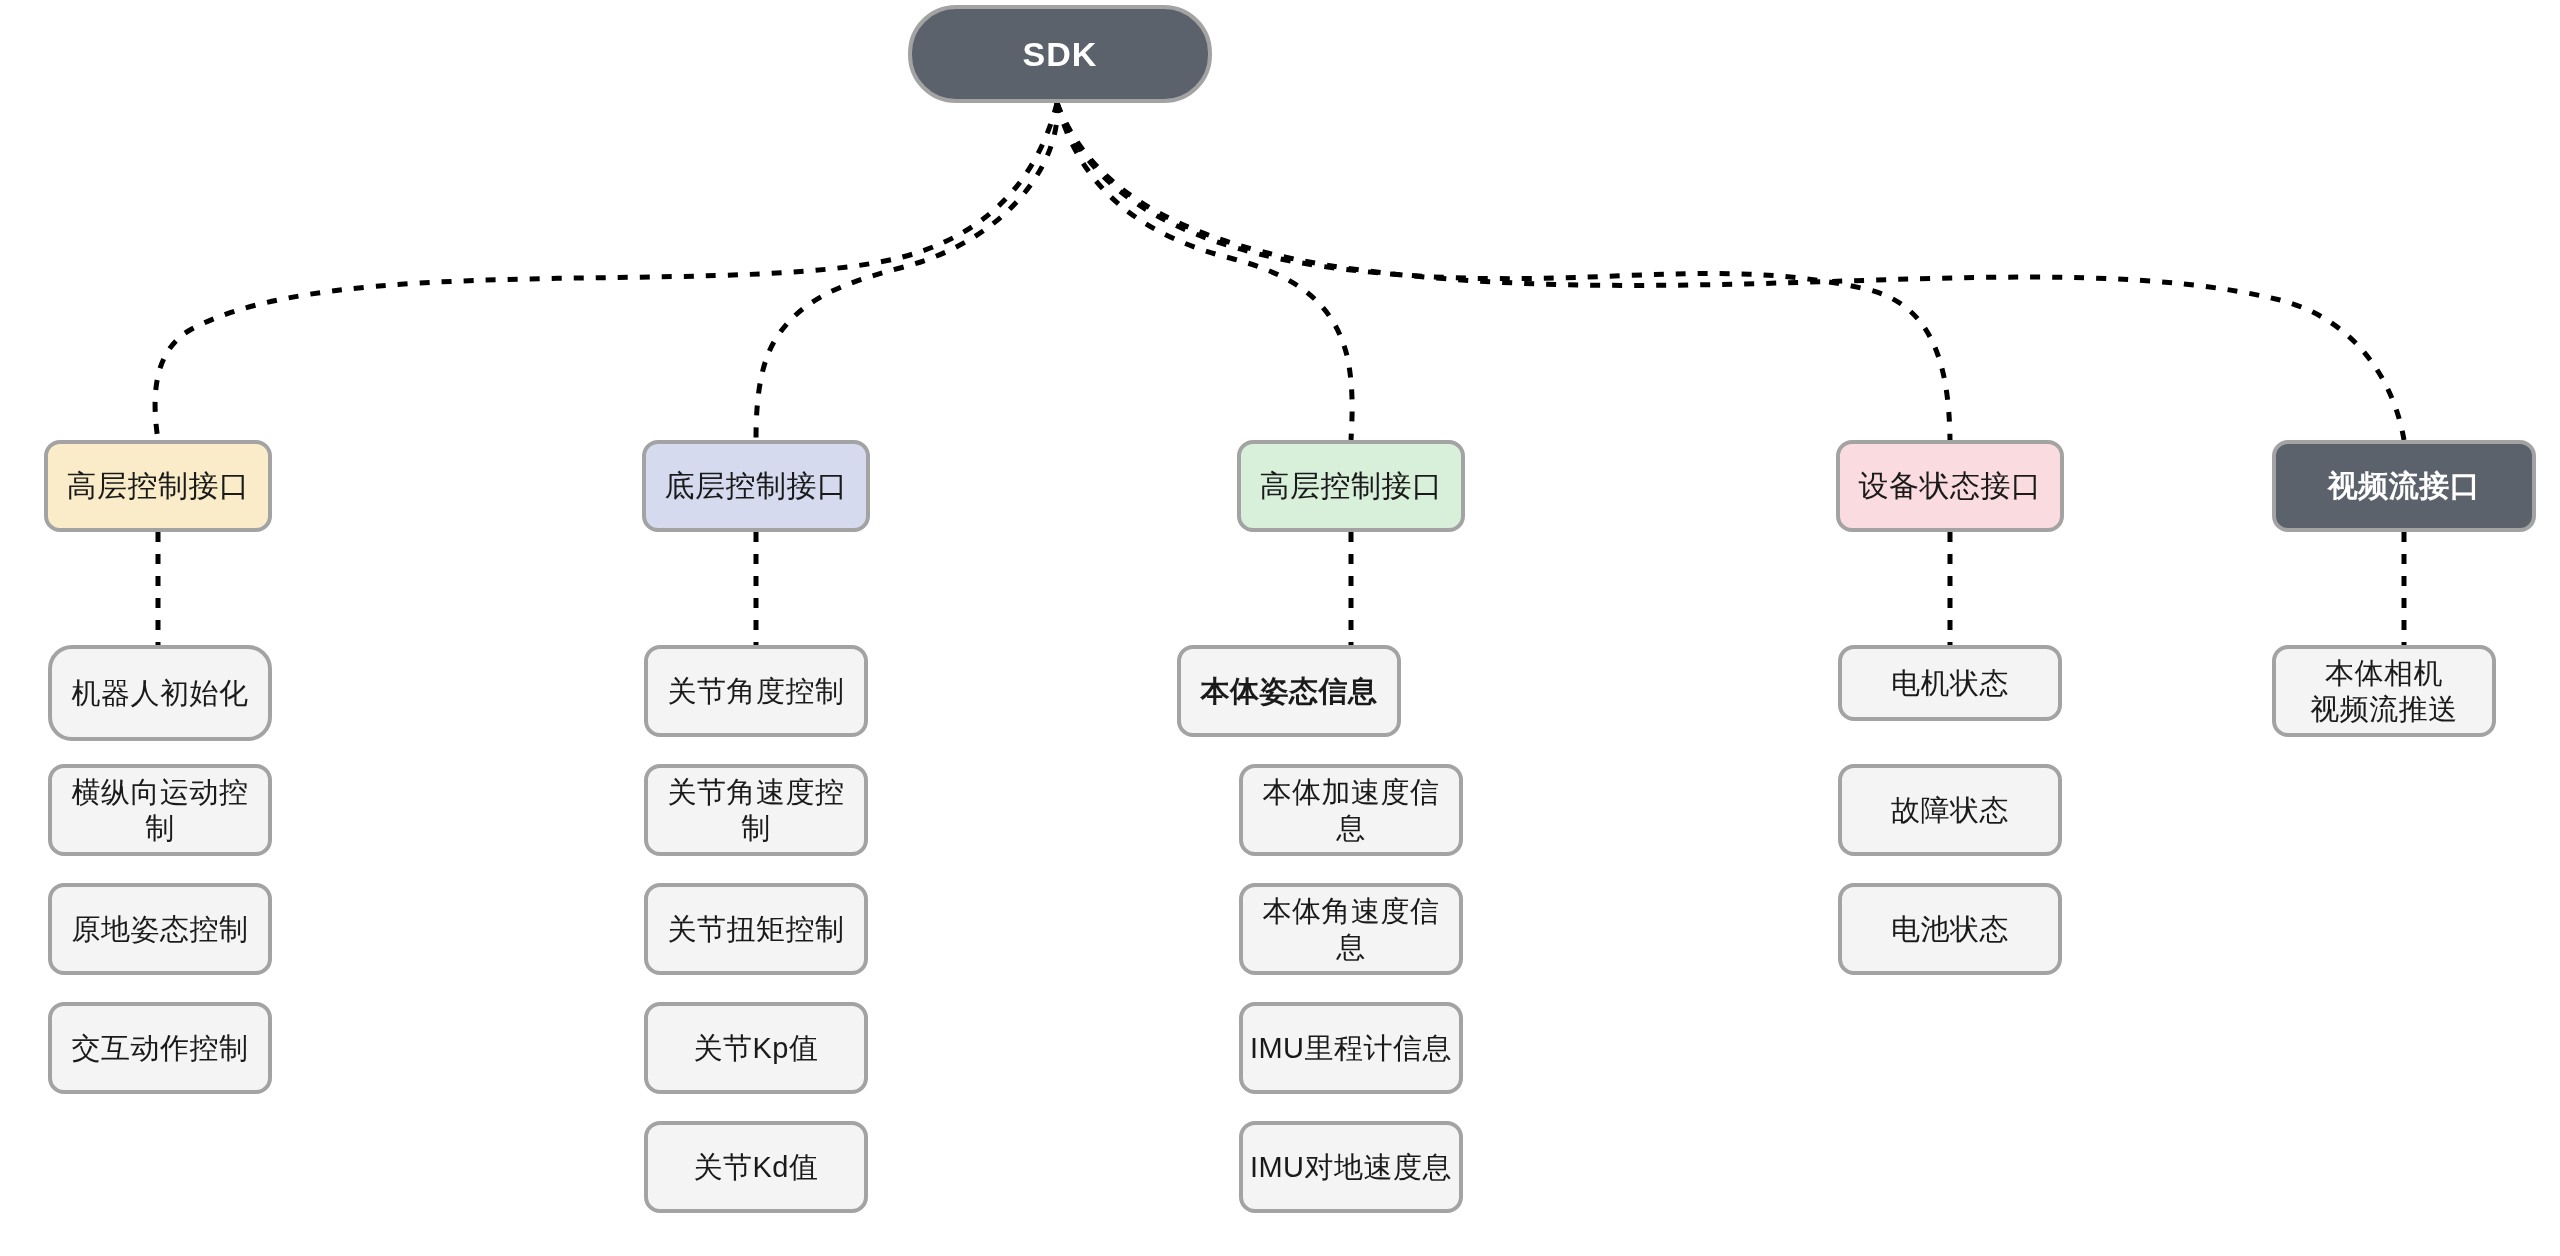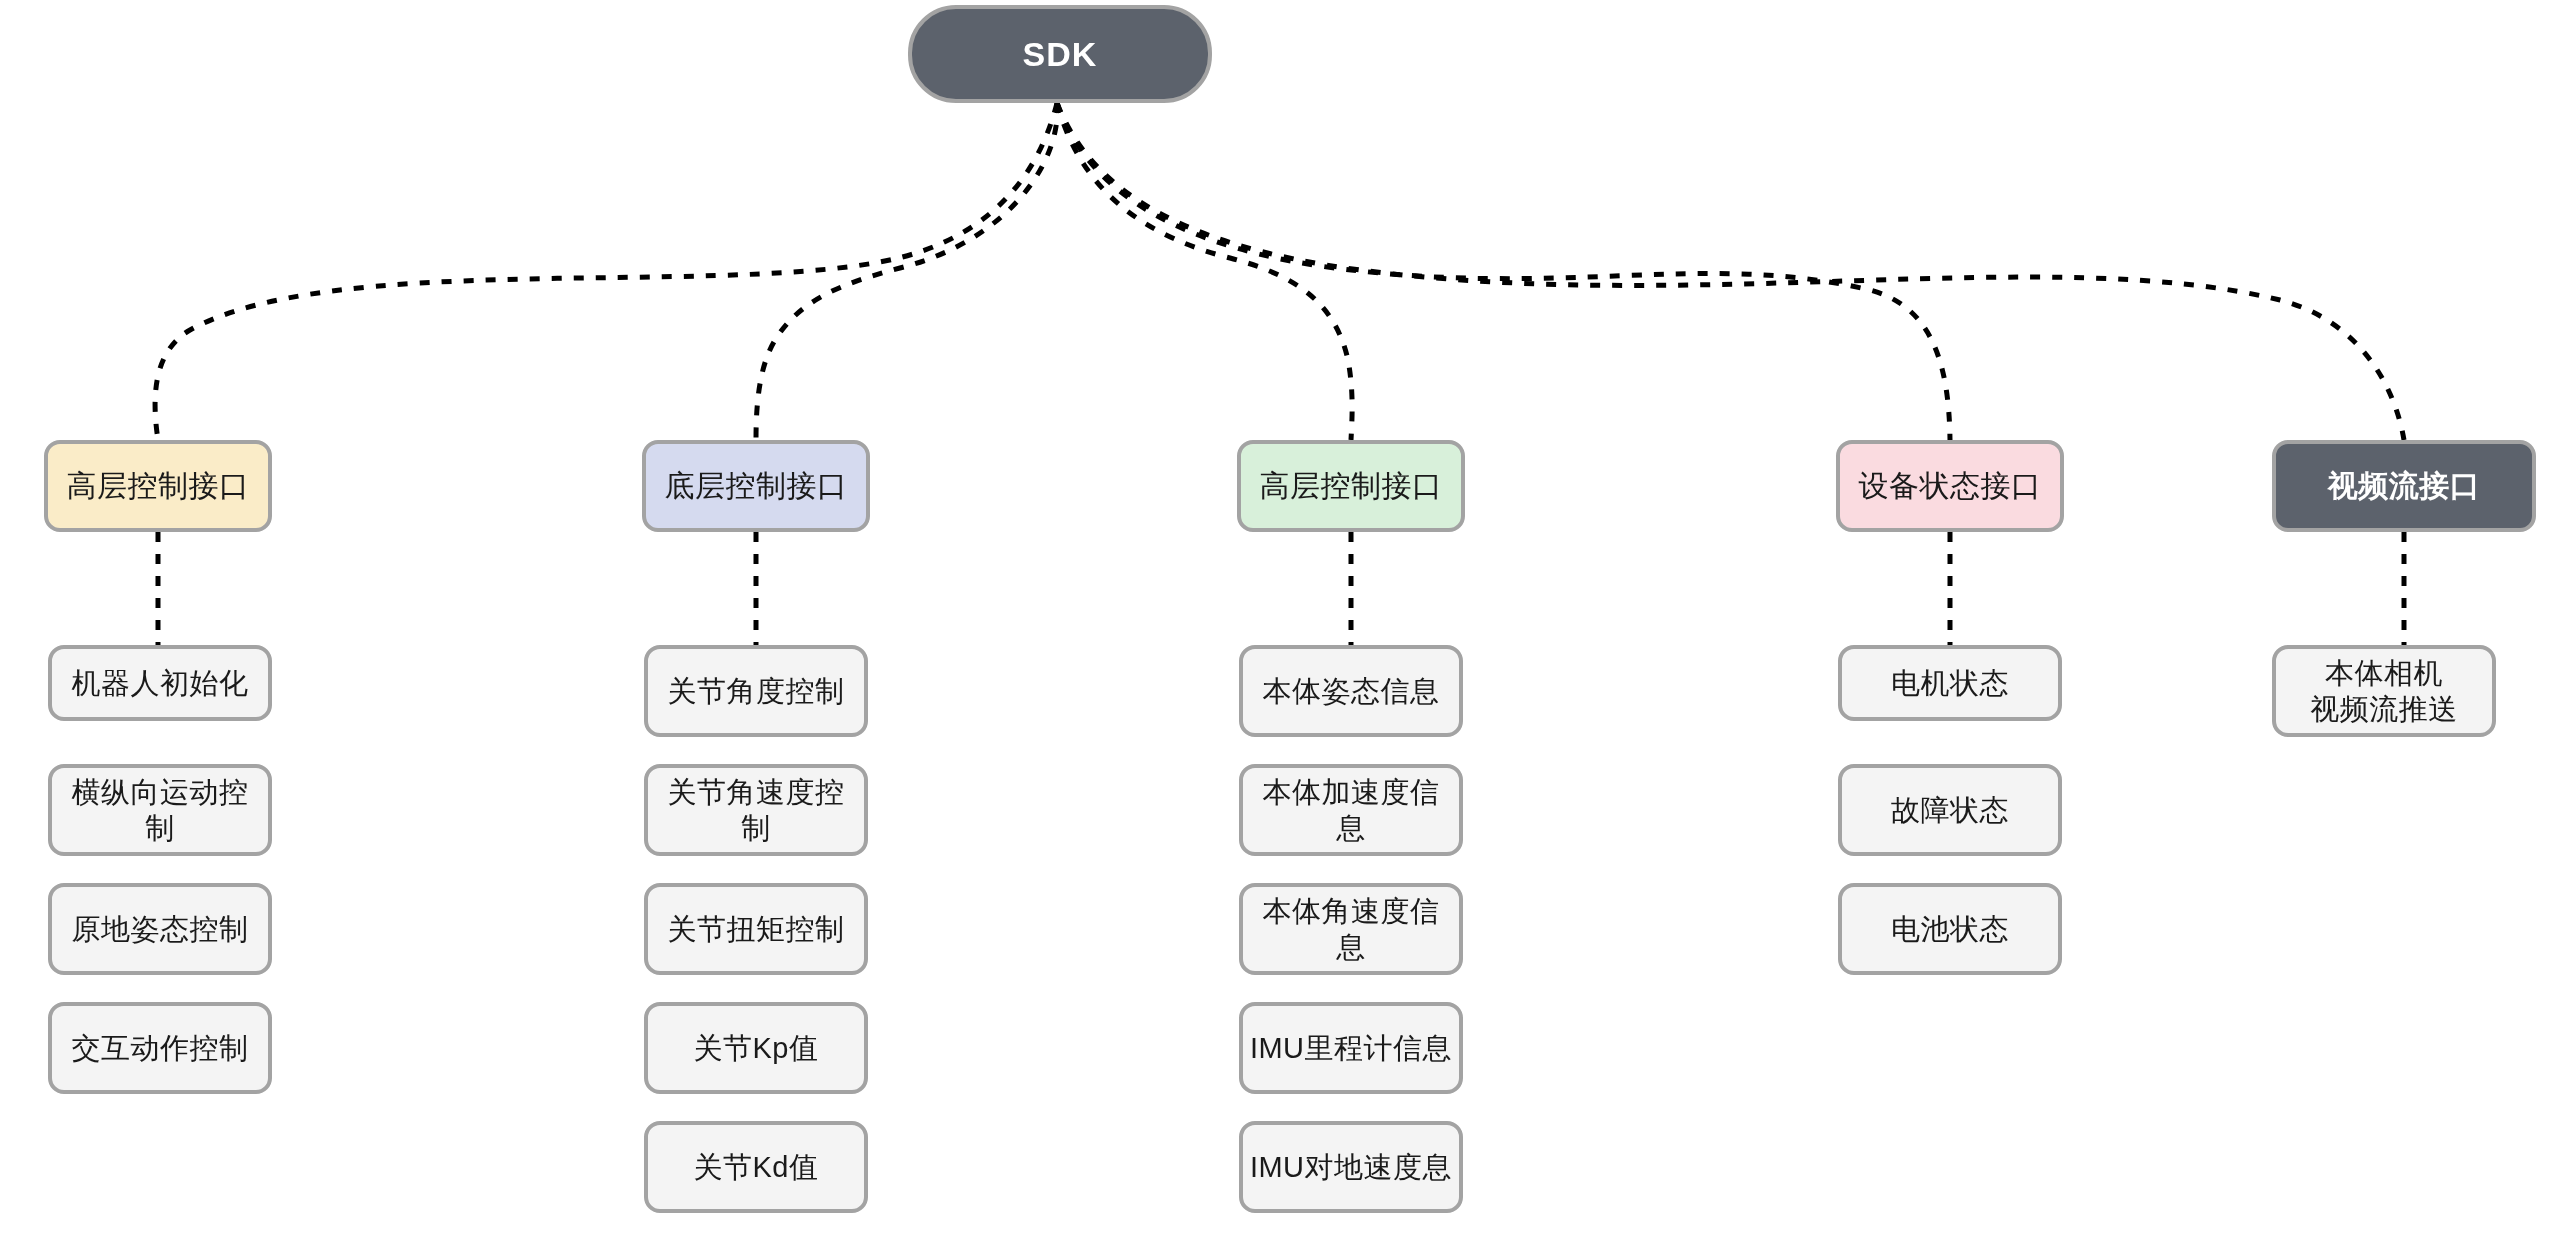--- a/index.html
+++ b/index.html
@@ -109,21 +109,21 @@
   <div class="node cat" style="left: 1237px; top: 440px; width: 228px; height: 92px; background: rgb(216, 240, 218); color: rgb(26, 26, 26);">
     <span>高层控制接口</span>
   </div>
   <div class="node cat" style="left: 1836px; top: 440px; width: 228px; height: 92px; background: rgb(250, 219, 224); color: rgb(26, 26, 26); justify-content: center;">
     <span>设备状态接口</span>
   </div>
   <div class="node cat cat-dark" style="left: 2272px; top: 440px; width: 264px; height: 92px; background: rgb(92, 98, 108); color: rgb(255, 255, 255);">
     <span>视频流接口</span>
   </div>
 
-  <div class="node leaf" style="left:48px; top:645px; width:224px; height:76px;">
+  <div class="node leaf" style="left:48px; top:645px; width:224px; height:96px;border-radius:24px;">
     <span>机器人初始化</span>
   </div>
   <div class="node leaf" style="left:48px; top:764px; width:224px; height:92px;">
     <span>横纵向运动控制</span>
   </div>
   <div class="node leaf" style="left:48px; top:883px; width:224px; height:92px;">
     <span>原地姿态控制</span>
   </div>
   <div class="node leaf" style="left:48px; top:1002px; width:224px; height:92px;">
     <span>交互动作控制</span>
@@ -138,21 +138,21 @@
   <div class="node leaf" style="left:644px; top:883px; width:224px; height:92px;">
     <span>关节扭矩控制</span>
   </div>
   <div class="node leaf" style="left:644px; top:1002px; width:224px; height:92px;">
     <span>关节Kp值</span>
   </div>
   <div class="node leaf" style="left:644px; top:1121px; width:224px; height:92px;">
     <span>关节Kd值</span>
   </div>
 
-  <div class="node leaf" style="left:1239px; top:645px; width:224px; height:92px;">
+  <div class="node leaf" style="left:1177px; top:645px; width:224px; height:92px;font-weight:bold;">
     <span>本体姿态信息</span>
   </div>
   <div class="node leaf" style="left:1239px; top:764px; width:224px; height:92px;">
     <span>本体加速度信息</span>
   </div>
   <div class="node leaf" style="left:1239px; top:883px; width:224px; height:92px;">
     <span>本体角速度信息</span>
   </div>
   <div class="node leaf" style="left:1239px; top:1002px; width:224px; height:92px;">
     <span>IMU里程计信息</span>

